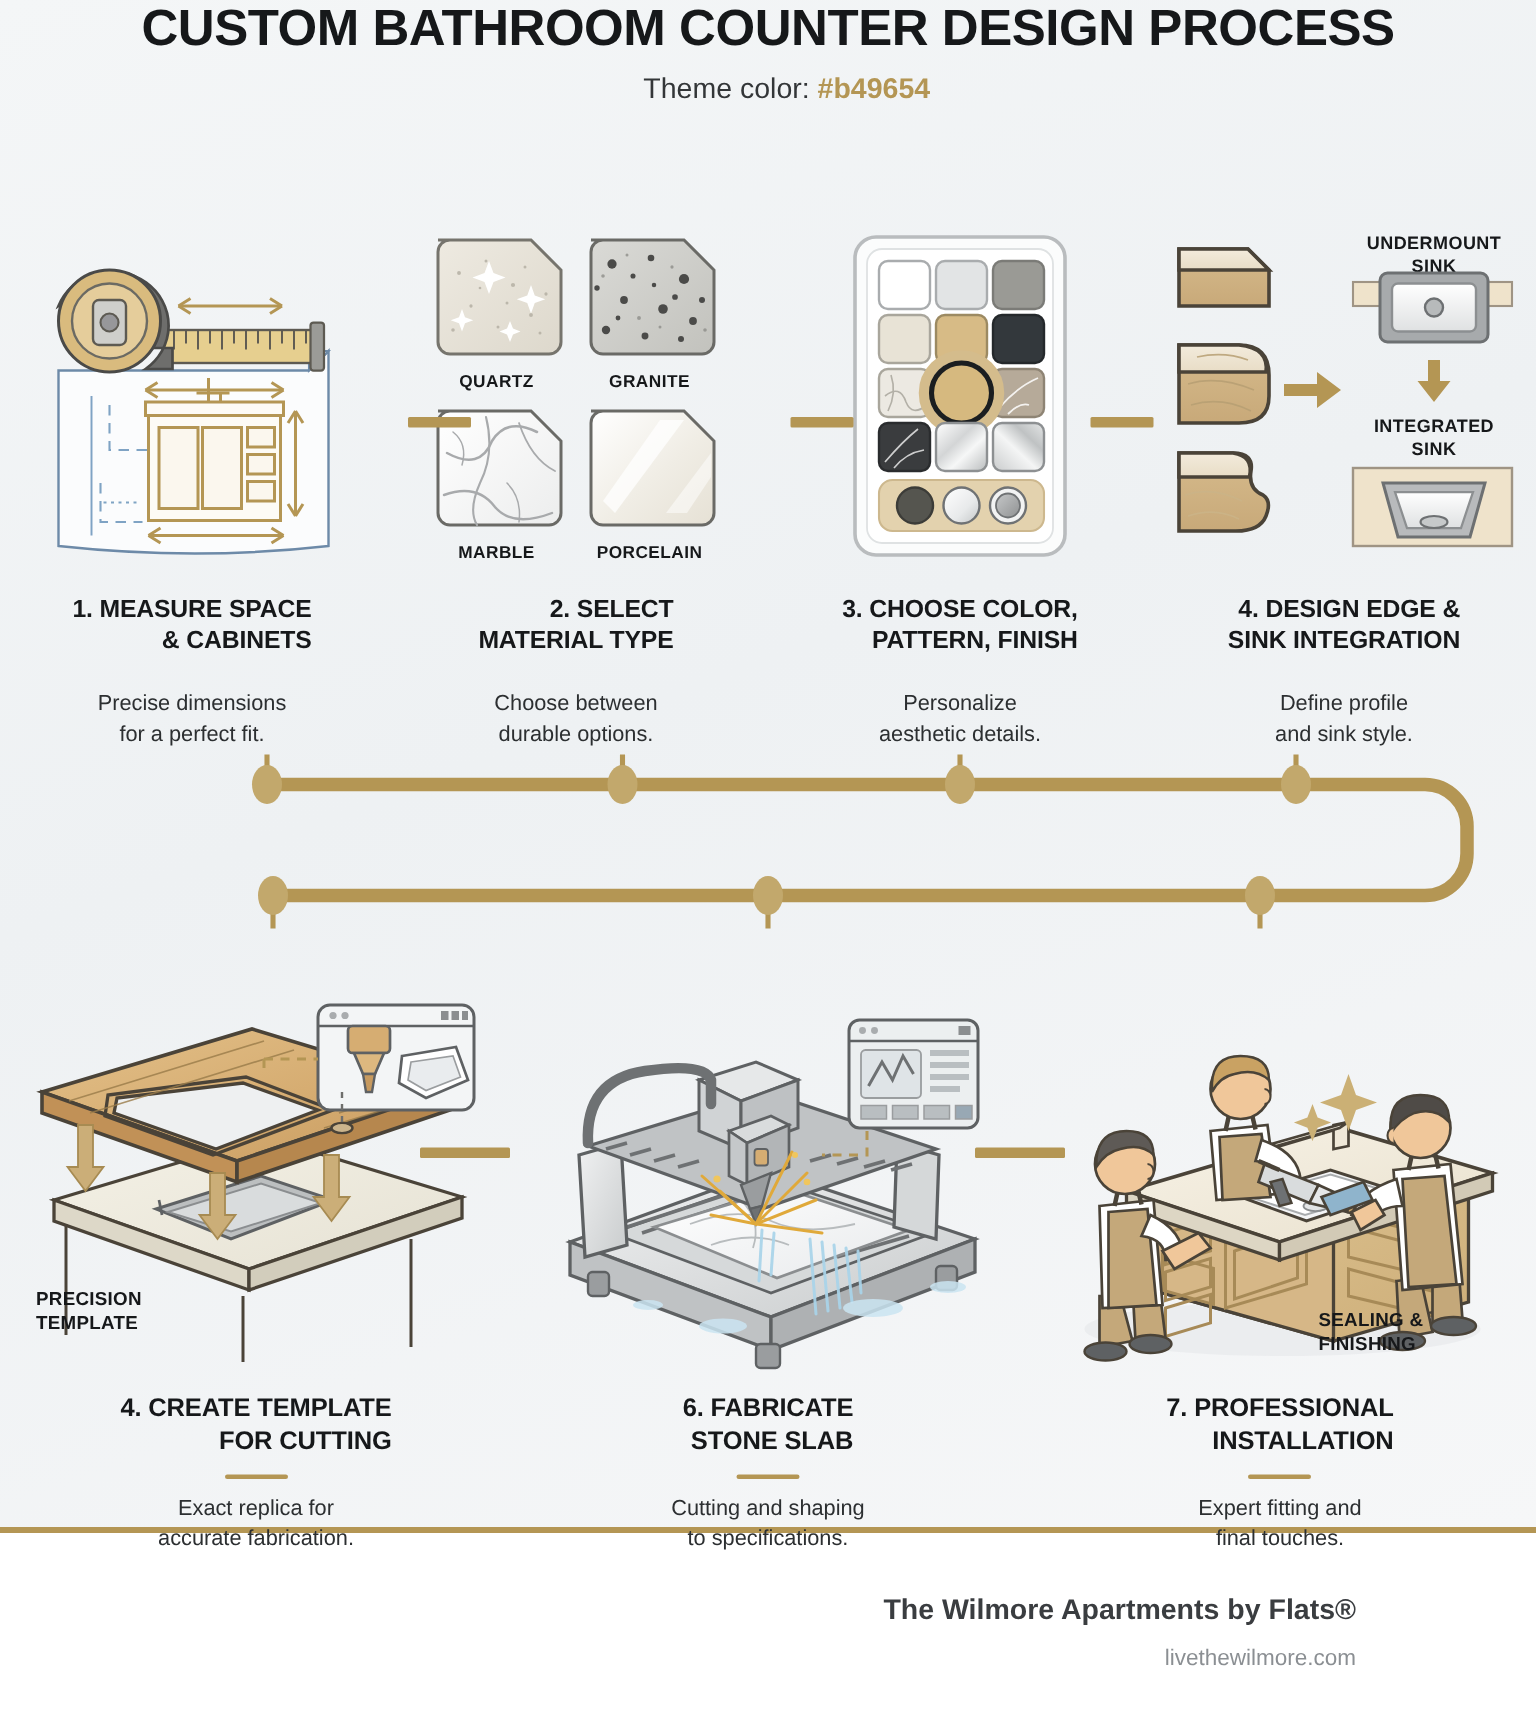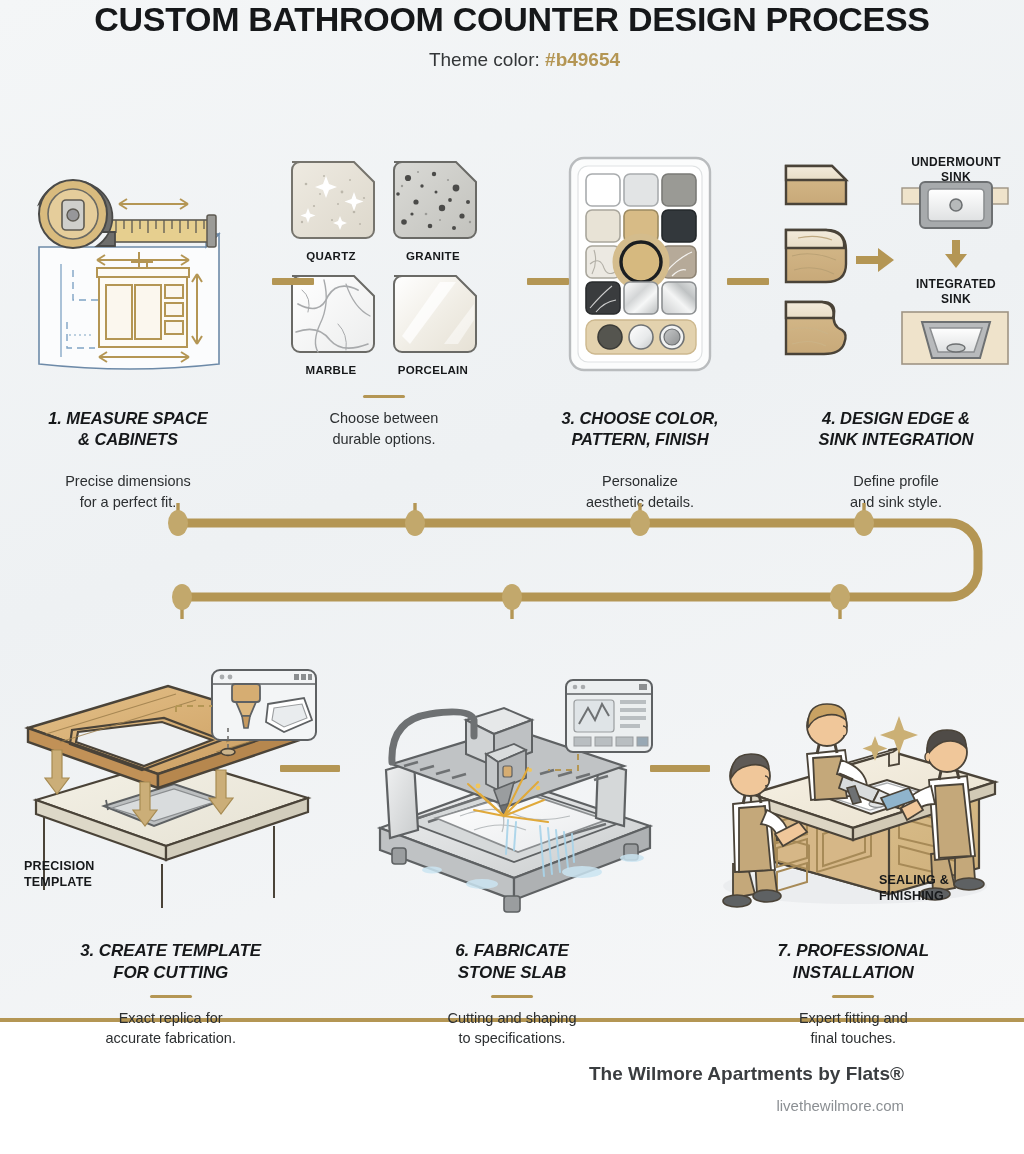--- a/index.html
+++ b/index.html
@@ -42,23 +42,23 @@
 
   .step { position: relative; display: flex; flex-direction: column; align-items: center; }
   .row-top .step { width: 25%; }
   .row-bottom .step { width: 33.333%; }
 
   .art { height: 232px; width: 100%; display: flex; align-items: flex-end; justify-content: center; }
   .row-bottom .art { height: 258px; }
   .art svg { display: block; overflow: visible; }
 
   .step-title {
-    margin-top: 26px; text-align: center;
+    margin-top: 14px; text-align: right;
     font-size: 16.5px; font-weight: 700; color: #16181a;
-    line-height: 1.28; letter-spacing: -0.1px; white-space: pre-line; font-style: italic;
+    line-height: 1.28; letter-spacing: -0.1px; white-space: pre-line;
   }
   .row-bottom .step-title { font-size: 17px; }
   .accent-rule {
     width: 42px; height: 3px; background: #b49654;
     margin: 11px auto 10px; border-radius: 2px;
   }
   .step-desc {
     text-align: center; font-size: 14.5px; color: #2c2f31;
     line-height: 1.42; white-space: pre-line;
   }
@@ -269,20 +269,22 @@
             </g>
 
             <g>
               <path d="M110 122 h62 l20 20 v48 a8 8 0 0 1 -8 8 h-66 a8 8 0 0 1 -8 -8 v-60 a8 8 0 0 1 8 -8 z" fill="url(#gPorc)" stroke="#6a6a66" stroke-width="2"></path>
               <path d="M118 182 L156 128 L172 128 L126 190 Z" fill="#ffffff" opacity="0.75"></path>
               <path d="M160 190 L190 150 L190 166 L174 190 Z" fill="#ffffff" opacity="0.5"></path>
               <text class="swlabel" x="149" y="220" text-anchor="middle">PORCELAIN</text>
             </g>
           </svg>
         </div>
+        <div class="step-title">2. SELECT
+MATERIAL TYPE</div>
         <div class="accent-rule"></div>
         <div class="step-desc">Choose between
 durable options.</div>
       </div>
 
       <div class="step">
         <div class="art">
           <svg width="160" height="230" viewBox="0 0 160 230">
             <defs>
               <linearGradient id="gMetal1" x1="0" y1="0" x2="1" y2="1">
@@ -525,21 +527,21 @@
             <g fill="#cbae78" stroke="#a78b52" stroke-width="1.2">
               <path d="M36 92 L46 92 L46 120 L53 120 L41 136 L29 120 L36 120 Z"></path>
               <path d="M124 124 L134 124 L134 152 L141 152 L129 168 L117 152 L124 152 Z"></path>
               <path d="M200 112 L210 112 L210 140 L217 140 L205 156 L193 140 L200 140 Z"></path>
             </g>
 
             <text class="artlabel" x="8" y="212">PRECISION</text>
             <text class="artlabel" x="8" y="228">TEMPLATE</text>
           </svg>
         </div>
-        <div class="step-title">3. CREATE TEMPLATE
+        <div class="step-title">4. CREATE TEMPLATE
 FOR CUTTING</div>
         <div class="accent-rule"></div>
         <div class="step-desc">Exact replica for
 accurate fabrication.</div>
       </div>
 
       <div class="step">
         <div class="art">
           <svg width="300" height="256" viewBox="0 0 300 256">
             <defs>

